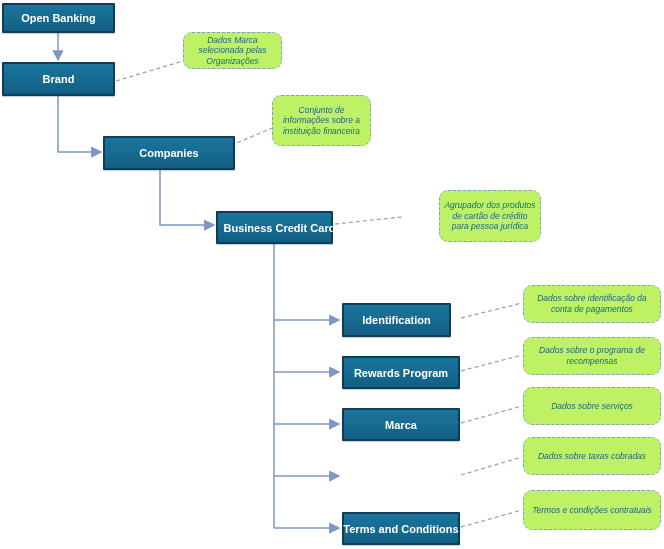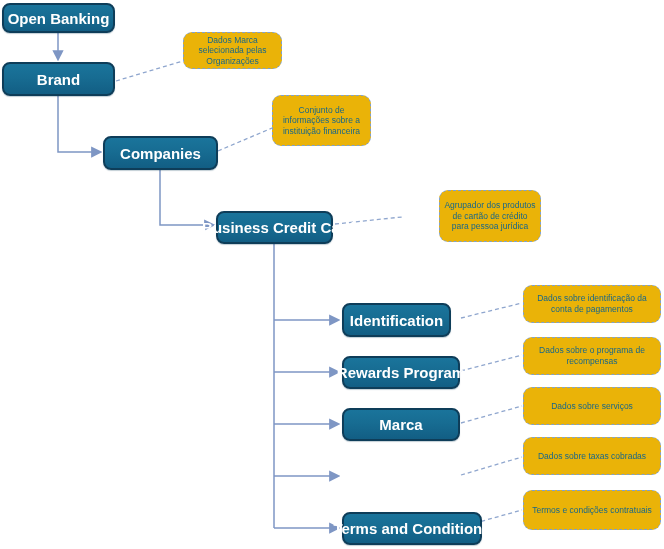--- a/index.html
+++ b/index.html
@@ -5,32 +5,32 @@
   html,body{margin:0;padding:0;background:#ffffff;}
   .canvas{
     position:relative;width:664px;height:549px;background:#ffffff;
     font-family:"Liberation Sans",sans-serif;overflow:hidden;
   }
   .edges-svg{position:absolute;left:0;top:0;width:664px;height:549px;}
   .node{
     position:absolute;box-sizing:border-box;
     display:flex;align-items:center;justify-content:center;
     background:linear-gradient(180deg,#1a749b 0%,#176c92 45%,#125e84 100%);
-    border:2.5px solid #0e3d59;border-radius:8px;
-    color:#ffffff;font-weight:bold;font-size:15px;
+    border:2.5px solid #0e3d59;border-radius:1px;
+    color:#ffffff;font-weight:bold;font-size:11px;
     text-align:right;white-space:nowrap;
     box-shadow:0 1px 1px rgba(13,60,88,0.25);
   }
   .callout{
     position:absolute;box-sizing:border-box;
     display:flex;align-items:center;justify-content:center;
-    background:#eab308;
+    background:#bef264;
     border:1.5px dashed #7fa0ce;border-radius:9px;
     color:#17678a;font-size:8.5px;line-height:1.25;
-    text-align:center;padding:2px 4px;
+    text-align:center;padding:2px 4px;font-style:italic;
   }
 </style>
 </head>
 <body>
 
 <div class="canvas">
 
   <svg class="edges-svg" viewBox="0 0 664 549" xmlns="http://www.w3.org/2000/svg">
     <defs>
       <marker id="arrow" viewBox="0 0 10 10" refX="7" refY="5" markerWidth="7.5" markerHeight="7.5" orient="auto-start-reverse">
@@ -57,32 +57,32 @@
       <path d="M461,423 L522,406"></path>
       <path d="M461,475 L522,457"></path>
       <path d="M461,527 L522,510"></path>
     </g>
   </svg>
 
   <div class="node" style="left:2px;top:3px;width:113px;height:30px;">Open Banking</div>
 
   <div class="node" style="left:2px;top:62px;width:113px;height:34px;">Brand</div>
 
-  <div class="node" style="left:103px;top:136px;width:115px;height:34px;">Companies</div>
+  <div class="node" style="left:103px;top:136px;width:132px;height:34px;">Companies</div>
 
   <div class="node" style="left:216px;top:211px;width:117px;height:33px;padding-left:16px;">Business Credit Cards</div>
 
   <div class="node" style="left:342px;top:303px;width:109px;height:34px;">Identification</div>
 
   <div class="node" style="left:342px;top:356px;width:118px;height:33px;">Rewards Program</div>
 
   <div class="node" style="left:342px;top:408px;width:118px;height:33px;">Marca</div>
 
 
-  <div class="node" style="left:342px;top:512px;width:140px;height:33px;">Terms and Conditions</div>
+  <div class="node" style="left:342px;top:512px;width:118px;height:33px;">Terms and Conditions</div>
 
   <div class="callout" style="left:183px;top:32px;width:99px;height:37px;">Dados Marca selecionada pelas Organizações</div>
 
   <div class="callout" style="left:272px;top:95px;width:99px;height:51px;">Conjunto de informações sobre a instituição financeira</div>
 
   <div class="callout" style="left:403px;top:190px;width:102px;height:52px;margin-left:36px;">Agrupador dos produtos de cartão de crédito para pessoa jurídica</div>
 
   <div class="callout" style="left:523px;top:285px;width:138px;height:38px;">Dados sobre identificação da conta de pagamentos</div>
 
   <div class="callout" style="left:523px;top:337px;width:138px;height:38px;">Dados sobre o programa de recompensas</div>

